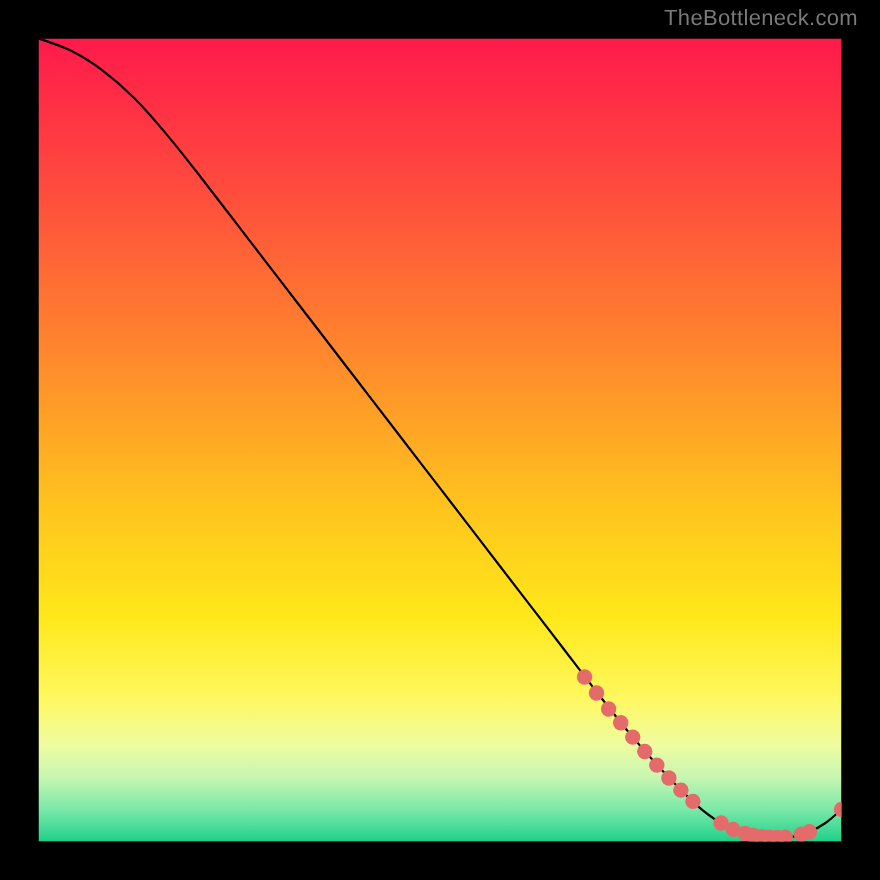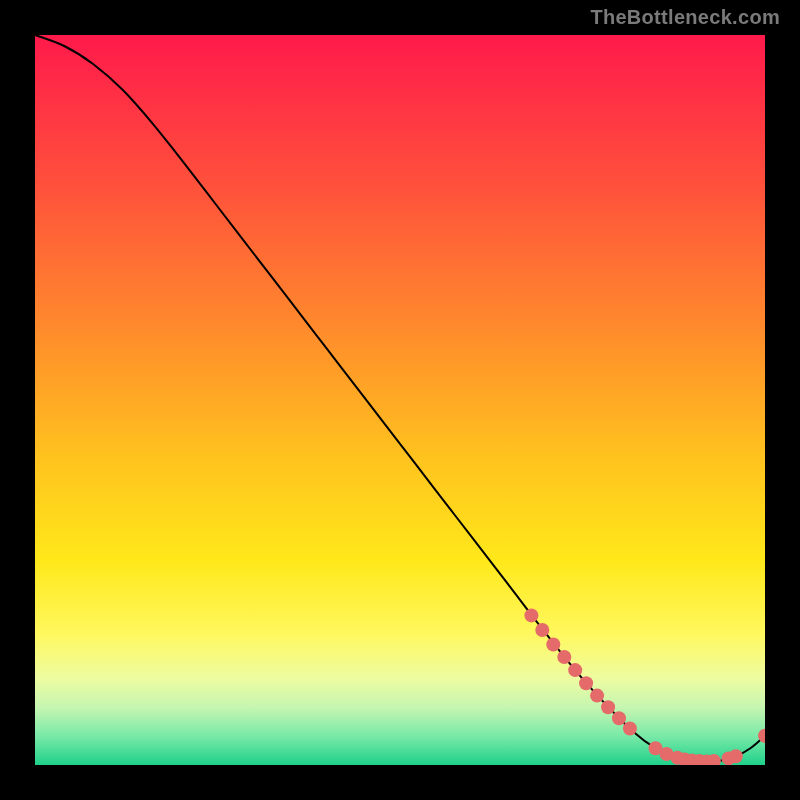--- a/index.html
+++ b/index.html
@@ -28,21 +28,21 @@
     display: block;
     width: 730px;
     height: 730px;
   }
   .watermark {
     position: absolute;
     top: 6px;
     right: 20px;
     color: #7a7a7a;
     font-size: 20px;
-    font-weight: 700;
+    font-weight: 400;
     letter-spacing: 0.3px;
     user-select: none;
   }
 </style>
 </head>
 <body>
 
 <div class="stage">
   <div class="watermark">TheBottleneck.com</div>
 

